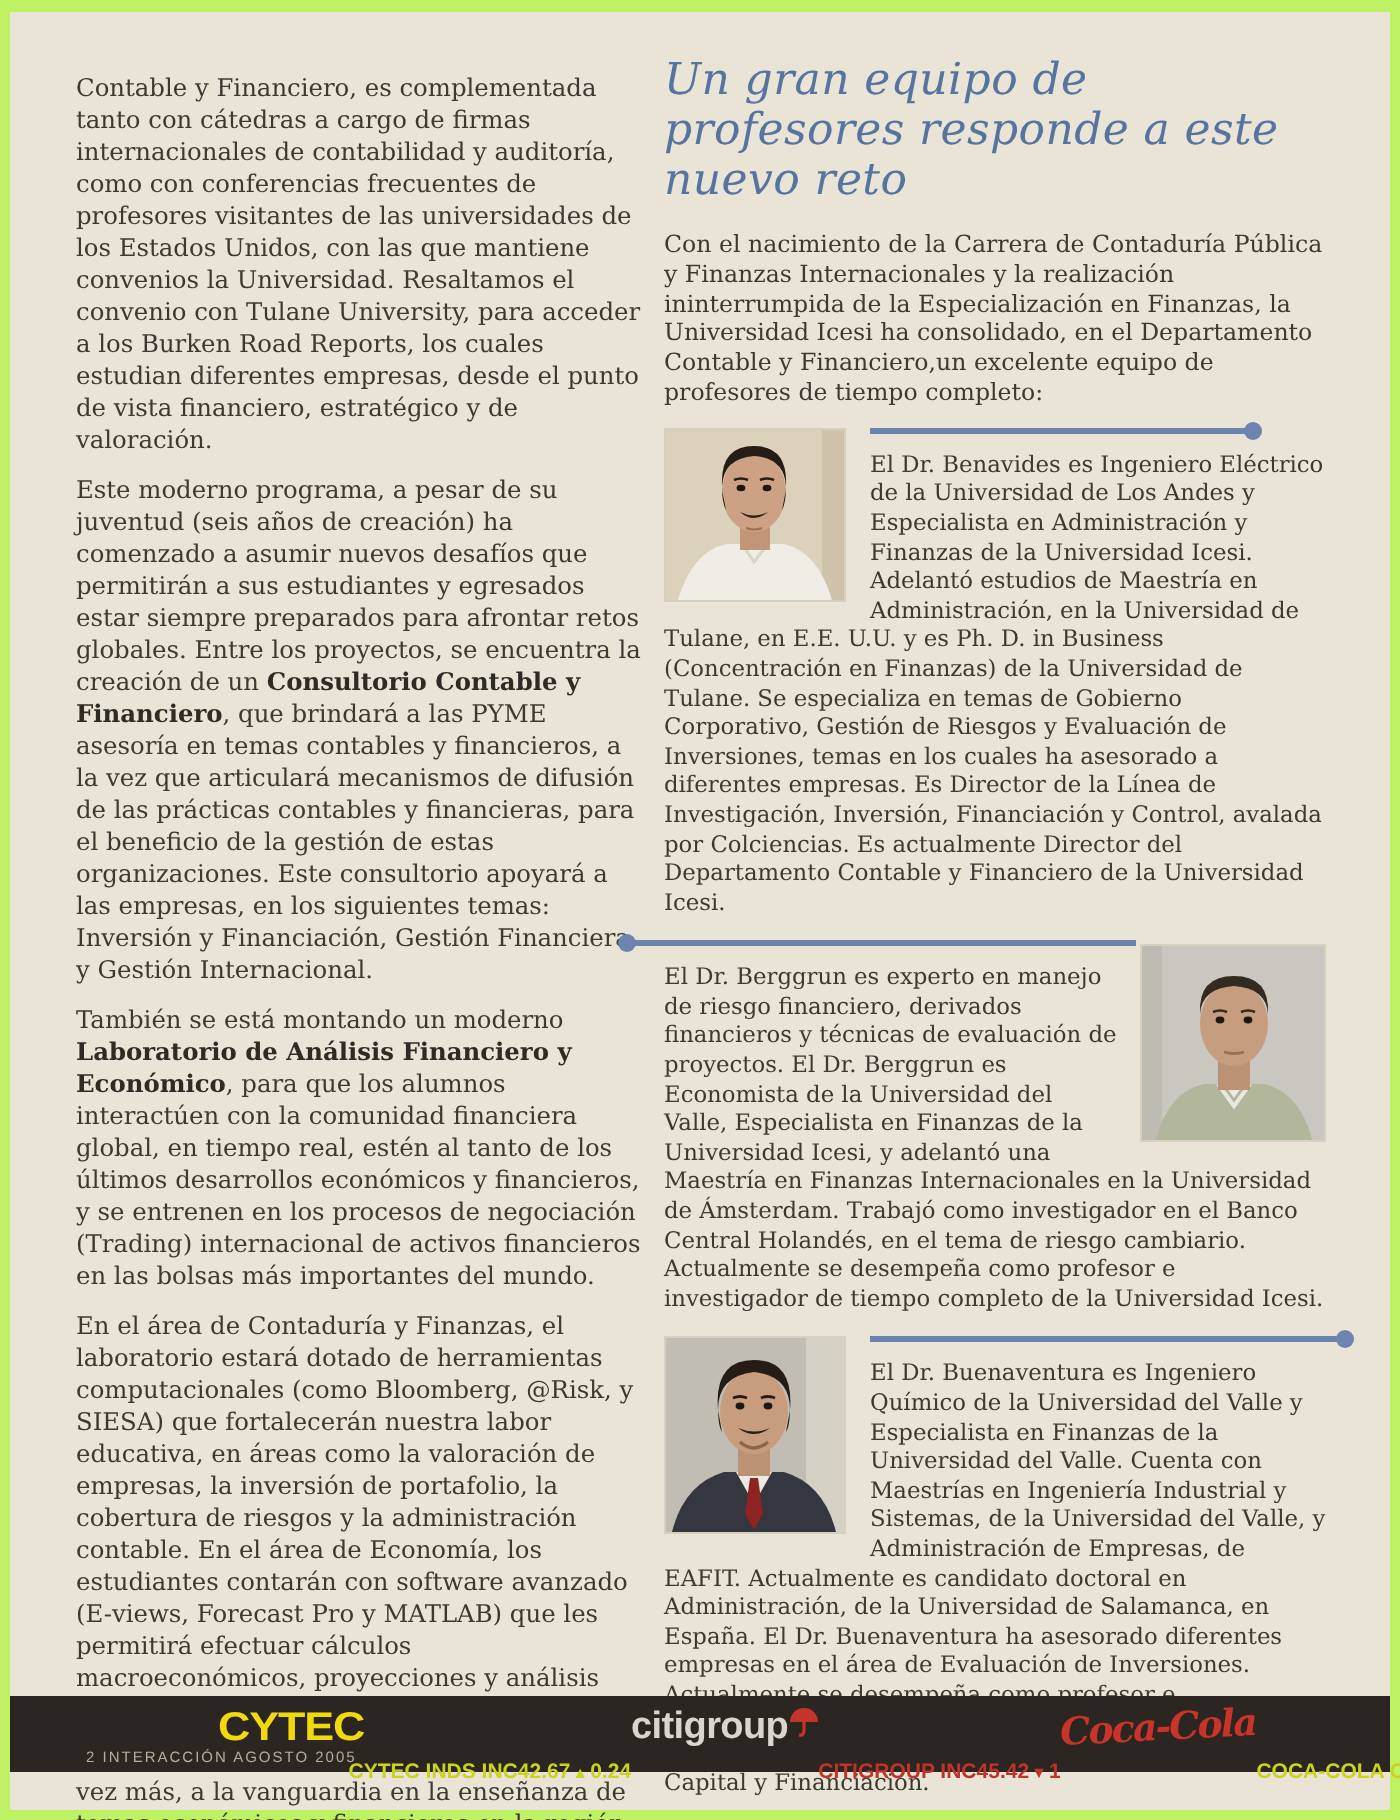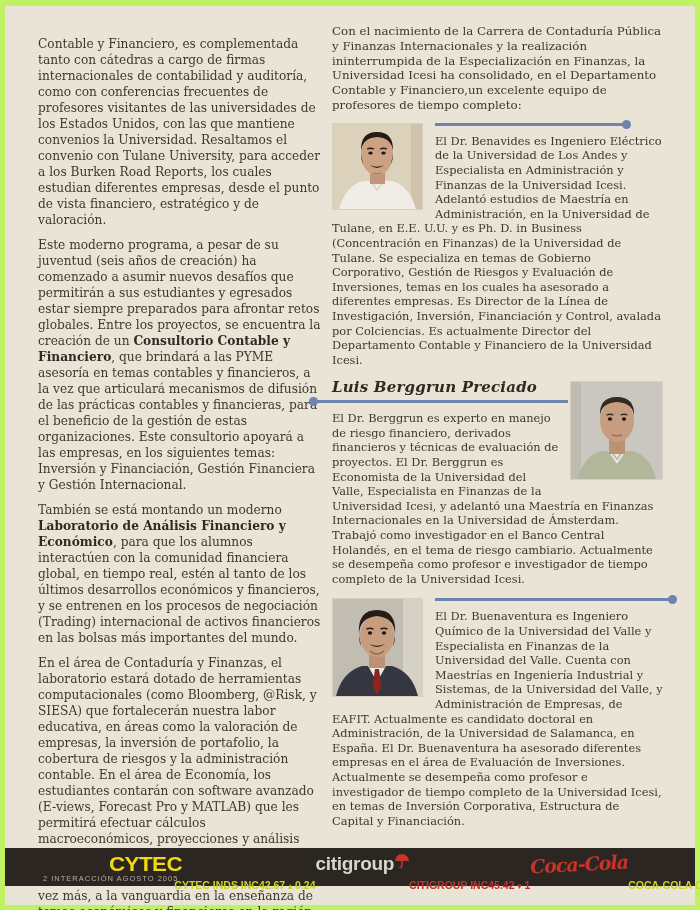--- a/index.html
+++ b/index.html
@@ -72,20 +72,21 @@
 
   <div class="col-left">
     <p>Contable y Financiero, es complementada tanto con cátedras a cargo de firmas internacionales de contabilidad y auditoría, como con conferencias frecuentes de profesores visitantes de las universidades de los Estados Unidos, con las que mantiene convenios la Universidad. Resaltamos el convenio con Tulane University, para acceder a los Burken Road Reports, los cuales estudian diferentes empresas, desde el punto de vista financiero, estratégico y de valoración.</p>
     <p><span>Este moderno programa, a pesar  de su juventud (seis años de creación) ha comenzado a asumir nuevos desafíos que permitirán a sus estudiantes y egresados estar siempre preparados para afrontar retos globales. Entre los proyectos, se encuentra la creación de un </span><b>Consultorio Contable y Financiero</b><span>, que brindará a las PYME asesoría en temas contables y financieros, a la vez que articulará mecanismos de difusión de las prácticas contables y financieras, para el beneficio de la gestión de estas organizaciones. Este consultorio apoyará a las empresas, en los siguientes temas: Inversión y Financiación, Gestión Financiera y Gestión Internacional.</span></p>
     <p><span>También se está montando un moderno </span><b>Laboratorio de Análisis Financiero y Económico</b><span>, para que los alumnos interactúen con la comunidad financiera global, en tiempo real, estén al tanto de los últimos desarrollos económicos y financieros, y se entrenen en los procesos de negociación (Trading) internacional de activos financieros en las bolsas más importantes del mundo.</span></p>
     <p>En el área de Contaduría y Finanzas, el laboratorio estará dotado de herramientas computacionales (como Bloomberg, @Risk, y SIESA) que fortalecerán nuestra labor educativa, en áreas como la valoración de empresas, la inversión de portafolio, la cobertura de riesgos y la administración contable. En el área de Economía, los estudiantes contarán con software avanzado (E-views, Forecast Pro y MATLAB) que les permitirá efectuar cálculos macroeconómicos, proyecciones y análisis econométrico.</p>
     <p>Con este Laboratorio, la Icesi se ubicará, una vez más, a la vanguardia en la enseñanza de temas económicos y financieros en la región, y brindará a los alumnos y egresados una serie de conocimientos invaluables, para ser aprovechados en la práctica profesional.</p>
   </div>
 
   <div class="col-right">
+    <h2 class="headline">Un gran equipo de profesores responde a este nuevo reto</h2>
     <p class="intro">Con el nacimiento de la Carrera de Contaduría Pública y Finanzas Internacionales y la realización ininterrumpida de la Especialización en Finanzas, la Universidad Icesi ha consolidado, en el Departamento Contable y Financiero,un excelente equipo de profesores de tiempo completo:</p>
 
     <div class="profile profile-1">
       <svg class="photo photo-left" width="89" height="85" viewBox="0 0 89 85">
         <rect width="89" height="85" fill="#dcd2bc"></rect>
         <rect x="78" width="11" height="85" fill="#cfc4ab"></rect>
         <path d="M6,85 Q13,61 30,57 L59,57 Q76,61 83,85 Z" fill="#efede6"></path>
         <path d="M38,57 L44,66 L51,57" fill="none" stroke="#d8d4c7" stroke-width="1.5"></path>
         <rect x="37" y="45" width="15" height="15" fill="#c19577"></rect>
         <ellipse cx="44" cy="31" rx="16" ry="20" fill="#cda284"></ellipse>
@@ -115,21 +116,20 @@
         <rect x="38" y="55" width="16" height="17" fill="#bb9274"></rect>
         <ellipse cx="46" cy="39" rx="17" ry="21" fill="#c69d7f"></ellipse>
         <path d="M29,34 Q28,15 46,15 Q64,15 63,34 Q62,21 46,20 Q30,21 29,34 Z" fill="#332a20"></path>
         <ellipse cx="39" cy="37" rx="2.2" ry="1.7" fill="#1d1811"></ellipse>
         <ellipse cx="53" cy="37" rx="2.2" ry="1.7" fill="#1d1811"></ellipse>
         <path d="M35.5,33 Q39,31.5 42.5,33" stroke="#332a20" stroke-width="1.3" fill="none"></path>
         <path d="M49.5,33 Q53,31.5 56.5,33" stroke="#332a20" stroke-width="1.3" fill="none"></path>
         <path d="M43,48 Q46,49.5 49,48" stroke="#8e6covered549" stroke-width="1" fill="none"></path>
         <path d="M41,53 Q46,54.5 51,53" stroke="#9a6f52" stroke-width="1.4" fill="none"></path>
       </svg>
-      <h3 class="pname">Luis Berggrun Preciado</h3>
       <div class="rule rule-2">
           <span class="dot dot-left"></span>
         </div>
       <p class="bio">El Dr. Berggrun es experto en manejo de riesgo financiero, derivados financieros y técnicas de evaluación de proyectos. El Dr. Berggrun es Economista de la Universidad del Valle, Especialista en Finanzas de la Universidad Icesi, y adelantó una Maestría en Finanzas Internacionales en la Universidad de Ámsterdam. Trabajó como investigador en el Banco Central Holandés, en el tema de riesgo cambiario. Actualmente se desempeña como profesor e investigador de tiempo completo de la Universidad Icesi.</p>
     </div>
 
     <div class="profile profile-3">
       <svg class="photo photo-left" width="89" height="97" viewBox="0 0 89 97">
         <rect width="89" height="97" fill="#c2bdb2"></rect>
         <rect x="70" width="19" height="97" fill="#d6d1c5"></rect>

